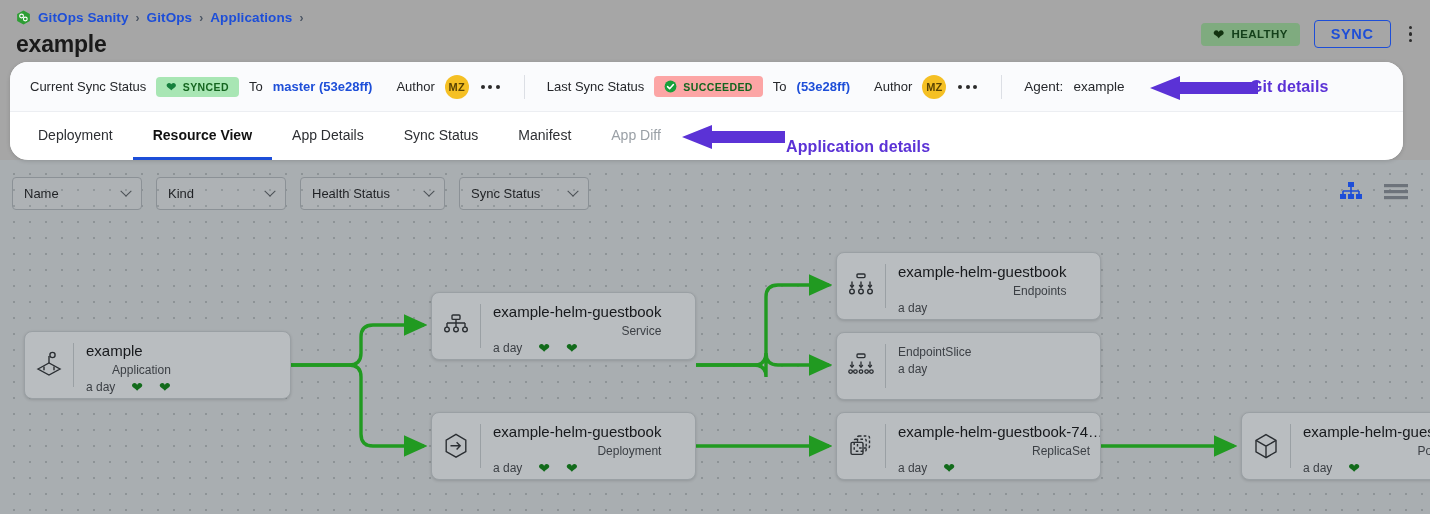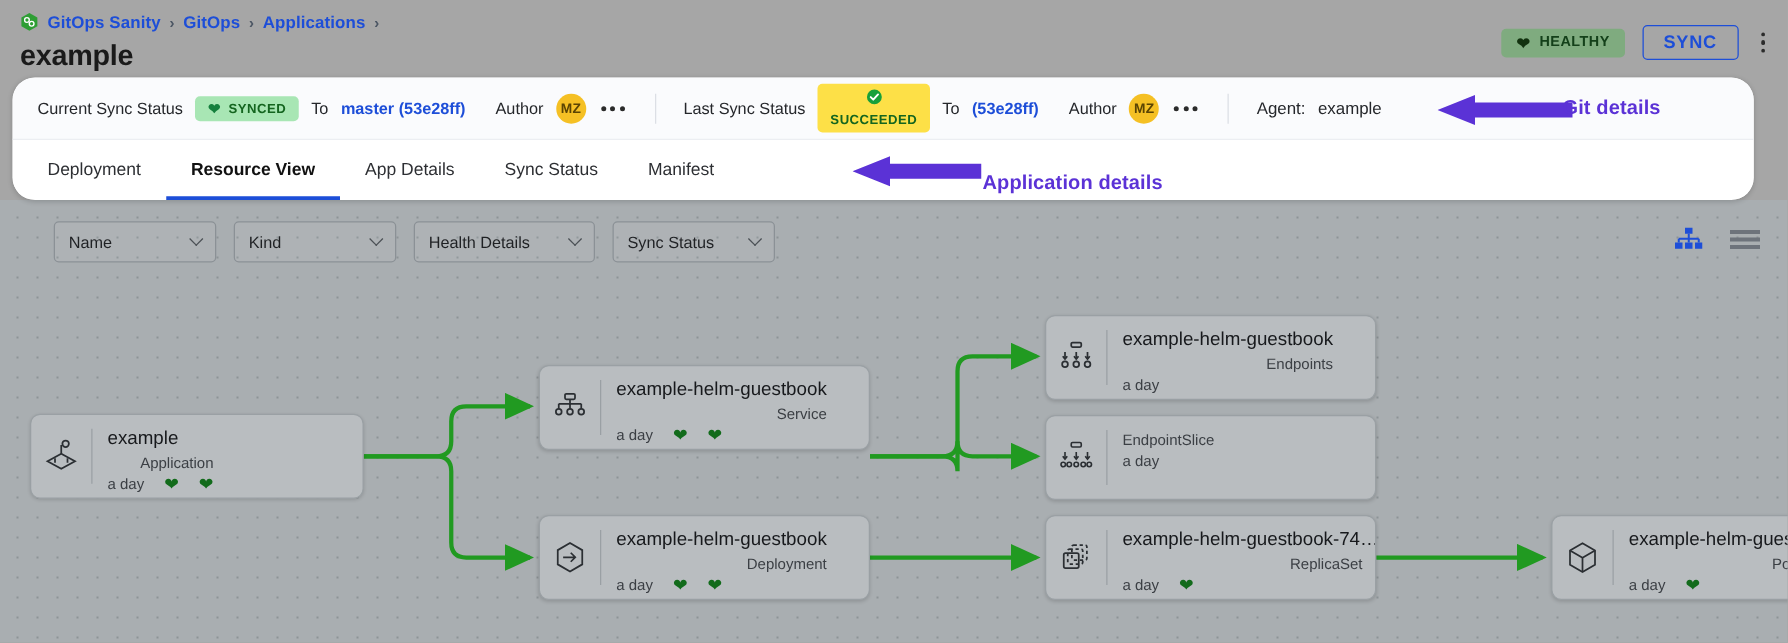--- a/index.html
+++ b/index.html
@@ -70,21 +70,21 @@
     border-bottom: 1px solid #eceef2;
   }
   .st-group { display: flex; align-items: center; gap: 10px; padding: 0 12px; }
   .st-label { font-size: 13px; color: #25272b; }
   .pill {
     display: flex; align-items: center; gap: 6px;
     border-radius: 4px; padding: 4px 10px;
     font-size: 10.5px; font-weight: 700; letter-spacing: .4px;
   }
   .pill.synced { background: #a8e6b4; color: #14651f; }
-  .pill.succeeded { background: #fde047; color: #14651f; flex-direction: column; }
+  .pill.succeeded { background: #fca5a5; color: #14651f; }
   .pill .hrt { font-size: 12px; color: #15803d; line-height: 1; }
   .check-ico { width: 13px; height: 13px; display: block; }
   .link-strong { color: #1d4ed8; font-size: 13px; font-weight: 700; }
   .avatar {
     width: 24px; height: 24px; border-radius: 50%;
     background: #f5c024; color: #5b4403;
     font-size: 11px; font-weight: 700;
     display: flex; align-items: center; justify-content: center;
     letter-spacing: .2px;
   }
@@ -108,21 +108,21 @@
 
   
   .anno-label {
     position: absolute; color: #5b32d6; font-weight: 700; font-size: 16px;
     letter-spacing: .1px;
   }
   .anno-arrow { position: absolute; }
 
   
   .filters {
-    position: absolute; left: 43px; top: 177px;
+    position: absolute; left: 12px; top: 177px;
     display: flex; gap: 14px; align-items: center;
   }
   .filter {
     width: 130px; height: 33px;
     border: 1px solid #8b9196; border-radius: 4px;
     background: rgba(255,255,255,.06);
     display: flex; align-items: center; justify-content: space-between;
     padding: 0 11px; cursor: pointer;
   }
   .filter span { font-size: 13px; color: #1f2124; }
@@ -332,21 +332,21 @@
   <div class="filters">
     <div class="filter">
       <span>Name</span>
       <i class="chev"></i>
     </div>
     <div class="filter">
       <span>Kind</span>
       <i class="chev"></i>
     </div>
     <div class="filter" style="width:145px">
-      <span>Health Details</span>
+      <span>Health Status</span>
       <i class="chev"></i>
     </div>
     <div class="filter" style="width:130px">
       <span>Sync Status</span>
       <i class="chev"></i>
     </div>
   </div>
 
   <div class="view-toggles">
     <svg class="vt-icon" width="22" height="20" viewBox="0 0 22 20">
@@ -447,20 +447,21 @@
       </svg>
       <span class="anno-label" style="left:1240px; top:16px;">Git details</span>
     </div>
 
     <div class="tabs">
       <div class="tab">Deployment</div>
       <div class="tab active">Resource View</div>
       <div class="tab">App Details</div>
       <div class="tab">Sync Status</div>
       <div class="tab">Manifest</div>
+      <div class="tab muted">App Diff</div>
 
       <svg class="anno-arrow" style="left:672px; top:12px;" width="105" height="26" viewBox="0 0 105 26">
         <path d="M0,13 L30,1 L30,7 L103,7 L103,19 L30,19 L30,25 Z" fill="#5b32d6"></path>
       </svg>
       <span class="anno-label" style="left:776px; top:26px;">Application details</span>
     </div>
   </div>
 
 </div>
 

